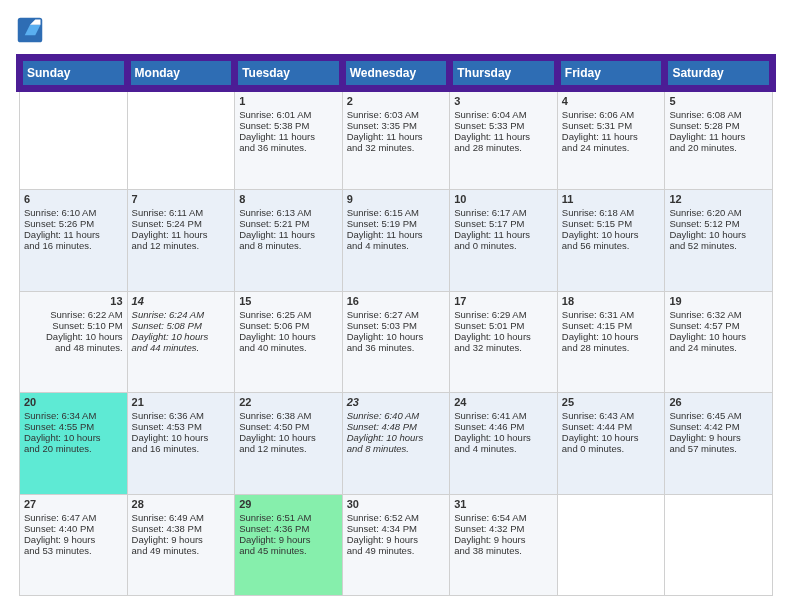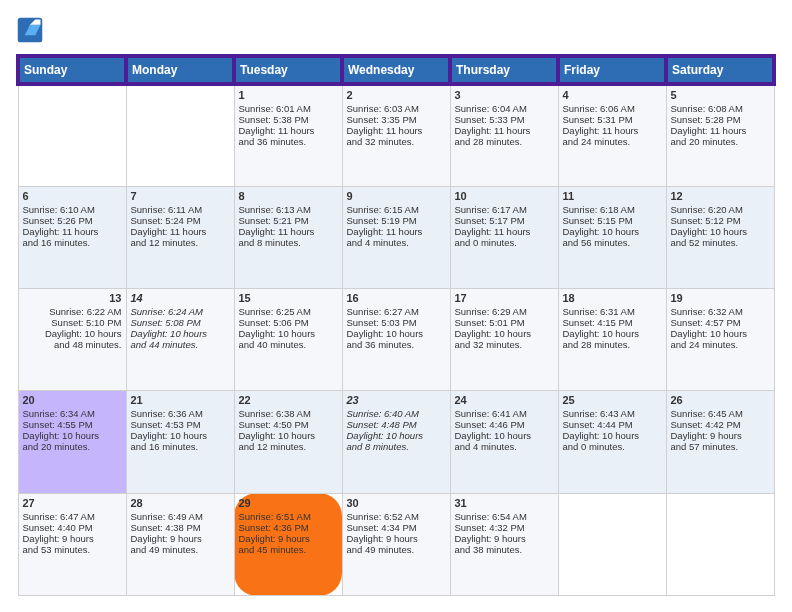--- a/index.html
+++ b/index.html
@@ -63,21 +63,21 @@
       width: 100%;
       table-layout: fixed;
     }
     .calendar th {
       background: #2e6db4;
       color: #fff;
       font-size: 12px;
       font-weight: bold;
       padding: 5px 4px;
       text-align: left;
-      border: 4px solid #4c1d95;
+      border: 7px solid #4c1d95;
     }
     .calendar td {
       vertical-align: top;
       border: 1px solid #d0d0d0;
       padding: 3px 4px;
       font-size: 9.5px;
       color: #333;
       height: 82px;
     }
     .calendar tr:nth-child(odd) td {
@@ -265,21 +265,21 @@
           </td>
           <td style="background: rgb(245, 247, 250);">
             <span class="day-num">19</span>
             <div>Sunrise: 6:32 AM</div>
             <div>Sunset: 4:57 PM</div>
             <div>Daylight: 10 hours</div>
             <div>and 24 minutes.</div>
           </td>
         </tr>
         <tr>
-          <td style="background: #c4b5fd;">
+          <td style="background: #5eead4;">
             <span class="day-num">20</span>
             <div>Sunrise: 6:34 AM</div>
             <div>Sunset: 4:55 PM</div>
             <div>Daylight: 10 hours</div>
             <div>and 20 minutes.</div>
           </td>
           <td style="background: rgb(234, 240, 248);">
             <span class="day-num">21</span>
             <div>Sunrise: 6:36 AM</div>
             <div>Sunset: 4:53 PM</div>
@@ -330,21 +330,21 @@
             <div>Daylight: 9 hours</div>
             <div>and 53 minutes.</div>
           </td>
           <td style="background: rgb(245, 247, 250);">
             <span class="day-num">28</span>
             <div>Sunrise: 6:49 AM</div>
             <div>Sunset: 4:38 PM</div>
             <div>Daylight: 9 hours</div>
             <div>and 49 minutes.</div>
           </td>
-          <td style="background: #f97316; border-radius: 23px;">
+          <td style="background: #86efac;">
             <span class="day-num">29</span>
             <div>Sunrise: 6:51 AM</div>
             <div>Sunset: 4:36 PM</div>
             <div>Daylight: 9 hours</div>
             <div>and 45 minutes.</div>
           </td>
           <td style="background: rgb(245, 247, 250);">
             <span class="day-num">30</span>
             <div>Sunrise: 6:52 AM</div>
             <div>Sunset: 4:34 PM</div>

